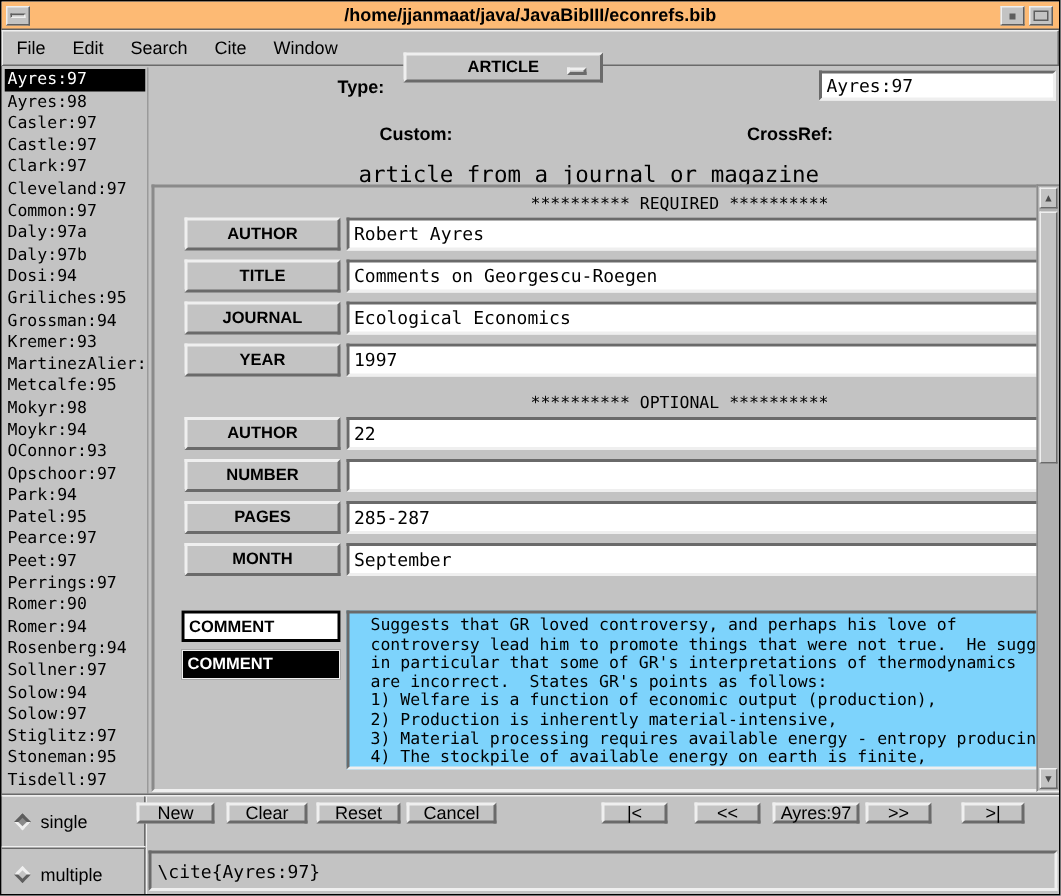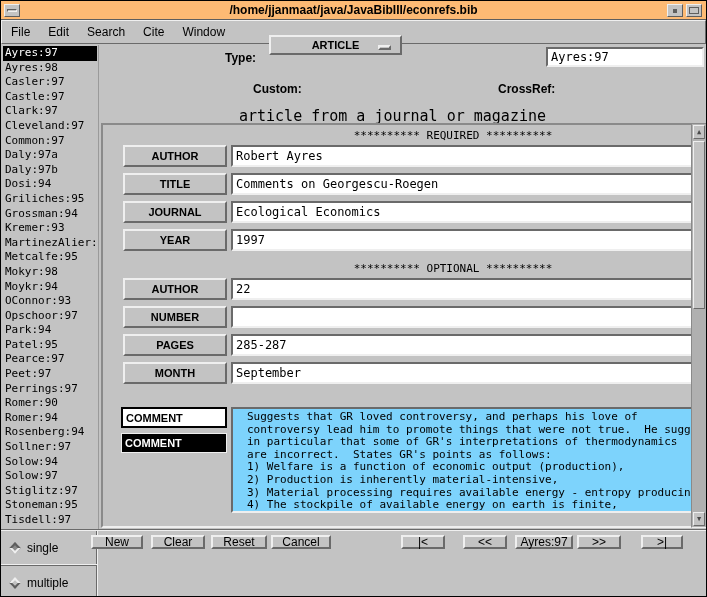--- a/index.html
+++ b/index.html
@@ -258,14 +258,15 @@
   <div class="btn" style="left:150px; width:54px;">Clear</div>
   <div class="btn" style="left:210px; width:56px;">Reset</div>
   <div class="btn" style="left:270px; width:60px;">Cancel</div>
 
   <div class="btn" style="left:400px; width:44px;">|&lt;</div>
   <div class="btn" style="left:462px; width:44px;">&lt;&lt;</div>
   <div class="btn" style="left:514px; width:58px;">Ayres:97</div>
   <div class="btn" style="left:576px; width:44px;">&gt;&gt;</div>
   <div class="btn" style="left:640px; width:42px;">&gt;|</div>
 
+  <input class="cite-field" value="\cite{Ayres:97}" style="">
 
 </div>
 
 </body></html>

